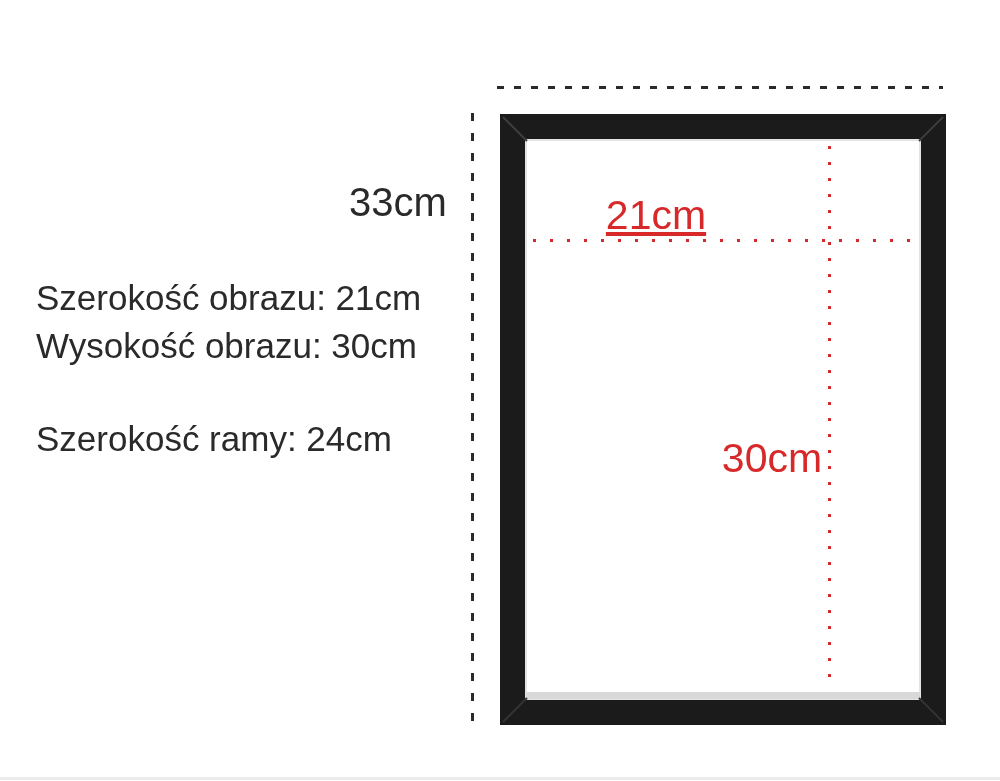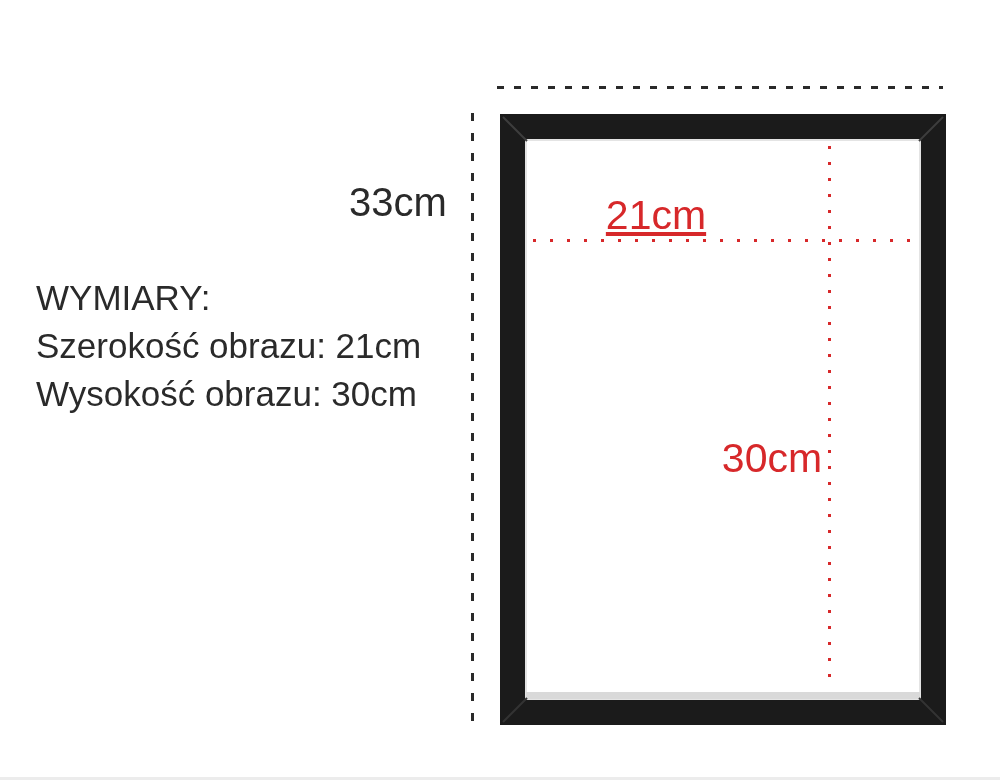--- a/index.html
+++ b/index.html
@@ -91,24 +91,24 @@
     width: 1000px; height: 3px;
     background: #ececec;
   }
 </style>
 </head>
 <body>
 
 <div id="canvas">
 
   <div class="specs">
-    <div class="specs-line title">WYMIARY:</div>
     <div class="specs-line">Szerokość obrazu: 21cm</div>
     <div class="specs-line">Wysokość obrazu: 30cm</div>
     <div class="specs-line blank"></div>
+    <div class="specs-line">Szerokość ramy: 24cm</div>
   </div>
 
   <div class="dash-h"></div>
 
   <div class="label black h-label">33cm</div>
   <div class="dash-v"></div>
 
   <svg class="frame" viewBox="0 0 446 611" xmlns="http://www.w3.org/2000/svg">
     <rect x="0" y="0" width="446" height="611" fill="var(--frame_black, #1b1b1b)"></rect>
     <rect x="26" y="26" width="394" height="559" fill="#ffffff" stroke="#e4e4e4" stroke-width="2"></rect>

